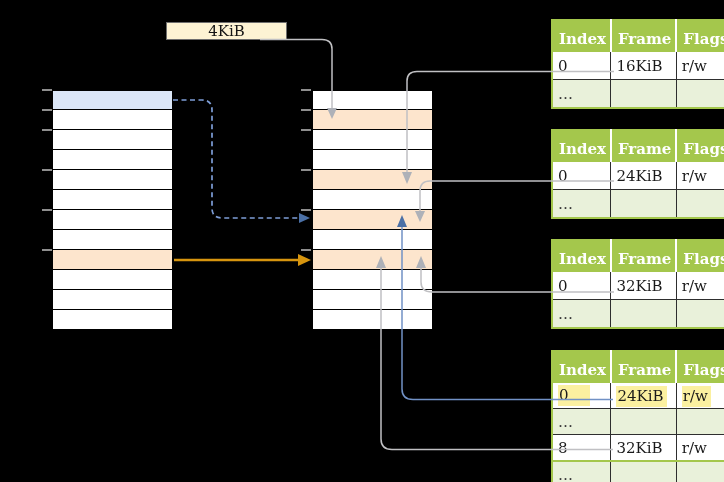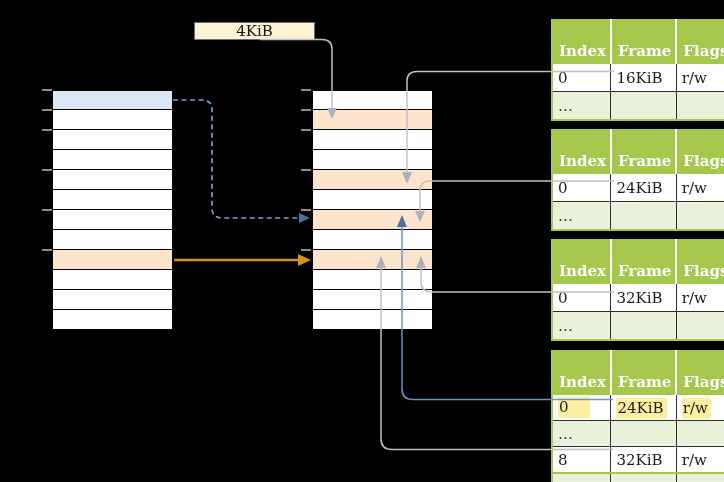--- a/index.html
+++ b/index.html
@@ -1,40 +1,40 @@
 <!DOCTYPE html>
 <html style="--green: #a4c74c; --table-alt: #e9f1da; --table-text: #1a1a1a; --cell-border: #2e2e2e; --yellow-hl: #fbf0a0; --peach-row: #fde5cd; --blue-row: #dbe6f7; --cream: #fdf3d4; --grey-line: #c0c0c3; --grey-head: #aeb1b8; --blue-line: #7191c5; --blue-dash: #7d9dd6; --blue-head: #4b70a6; --orange: #d6950f; --tick: #8e8e8e;"><head>
 <meta charset="utf-8">
 <style>
   html,body{margin:0;padding:0;background:#000;}
   #canvas{position:relative;width:724px;height:482px;background:#000;overflow:hidden;
           font-family:"DejaVu Serif","Liberation Serif",serif;}
 
   
-  .label4k{position:absolute;left:194px;top:22px;width:119px;height:16px;
+  .label4k{position:absolute;left:166px;top:22px;width:119px;height:16px;
            background:var(--cream);border:1px solid #6e6e6e;
            display:flex;align-items:center;justify-content:center;
            font-size:15px;color:#141414;z-index:2;}
 
   
   .memcol{position:absolute;width:119px;z-index:1;}
   .memrow{height:20px;box-sizing:border-box;border-bottom:1px solid #000;}
   .memcol .memrow:first-child{border-top:1px solid #000;}
   .f-white{background:#ffffff;}
   .f-blue{background:var(--blue-row);}
   .f-peach{background:var(--peach-row);}
   #left-col{left:53px;top:90px;}
   #mid-col{left:313px;top:90px;}
 
   
   .ptable{position:absolute;left:551px;border-collapse:collapse;
           background:#fff;color:var(--table-text);font-size:15px;z-index:2;
           border:2px solid var(--green);}
   .ptable th{background:var(--green);color:#fff;font-weight:bold;text-align:left;
-             padding:16px 4px 0 6px;border-right:2px solid #fff;height:27px;font-size:15px;margin-top:40px;}
+             padding:4px 4px 0 6px;border-right:2px solid #fff;height:27px;font-size:15px;margin-top:40px;}
   .ptable th:last-child{border-right:none;}
   .ptable td{padding:0 2px 0 5px;border-left:1px solid var(--cell-border);
              border-top:1px solid var(--cell-border);height:27px;}
   .ptable td:first-child{border-left:none;}
   .ptable tbody tr:first-child td{border-top:none;}
   .ptable tr.alt td{background:var(--table-alt);color:#3a3a3a;}
   .ptable.small td{height:25px;}
   .ptable.small tr.greentop td{border-top:2px solid var(--green);}
   .hl{background:var(--yellow-hl);padding:1px 3px 2px 1px;}
   .hl-wide{display:inline-block;min-width:28px;}

